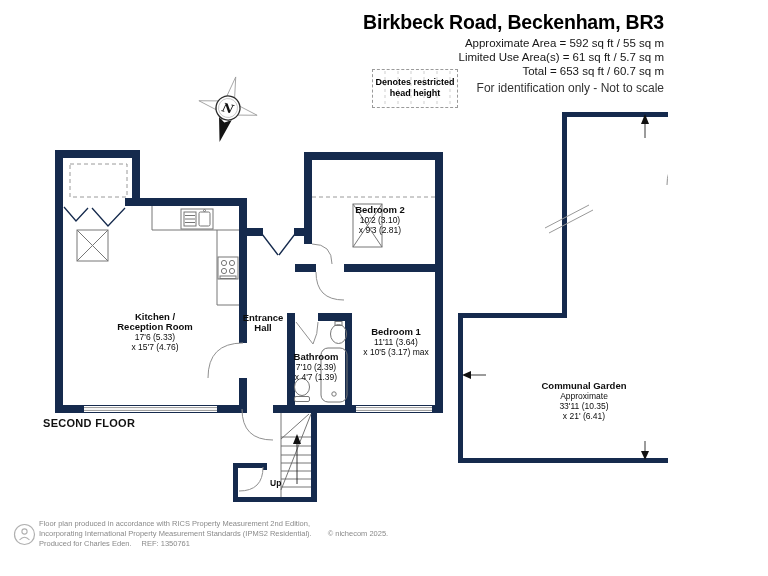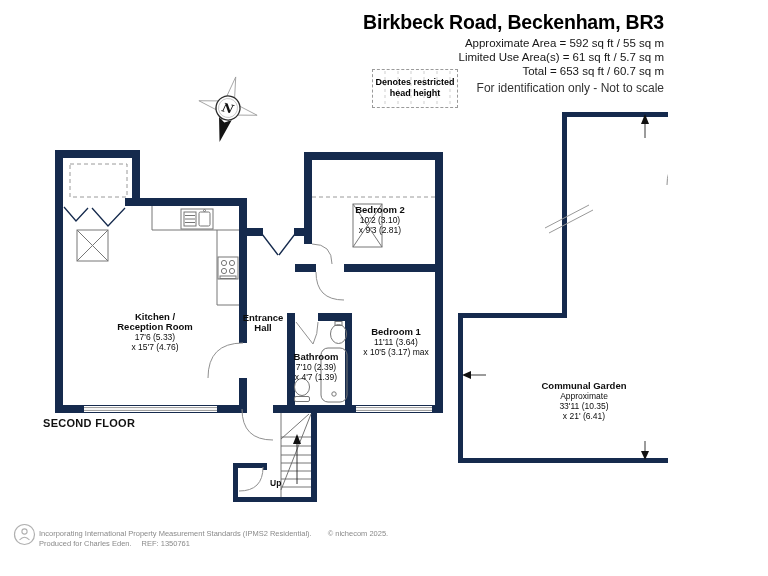--- a/index.html
+++ b/index.html
@@ -269,20 +269,21 @@
   </div>
 
   <div class="up-label">Up</div>
   <div class="floor-label">SECOND FLOOR</div>
 
   <svg class="footer-icon" viewBox="0 0 23 23">
     <circle cx="11.5" cy="11.5" r="10" fill="none" stroke="#b0b0b0" stroke-width="1.2"></circle>
     <circle cx="11.5" cy="8.5" r="2.6" fill="none" stroke="#b0b0b0" stroke-width="1.1"></circle>
     <path d="M6.5,17 Q11.5,11.5 16.5,17" fill="none" stroke="#b0b0b0" stroke-width="1.1"></path>
   </svg>
+  <div class="fline f1">Floor plan produced in accordance with RICS Property Measurement 2nd Edition,</div>
   <div class="fline f2">
     <span>Incorporating International Property Measurement Standards (IPMS2 Residential).</span><span class="cpy">© nichecom 2025.</span>
   </div>
   <div class="fline f3">
     <span>Produced for Charles Eden.</span><span class="ref">REF: 1350761</span>
   </div>
 
   <div class="logo">
     <div class="mono">CΞ</div>
     <div class="rule"></div>

